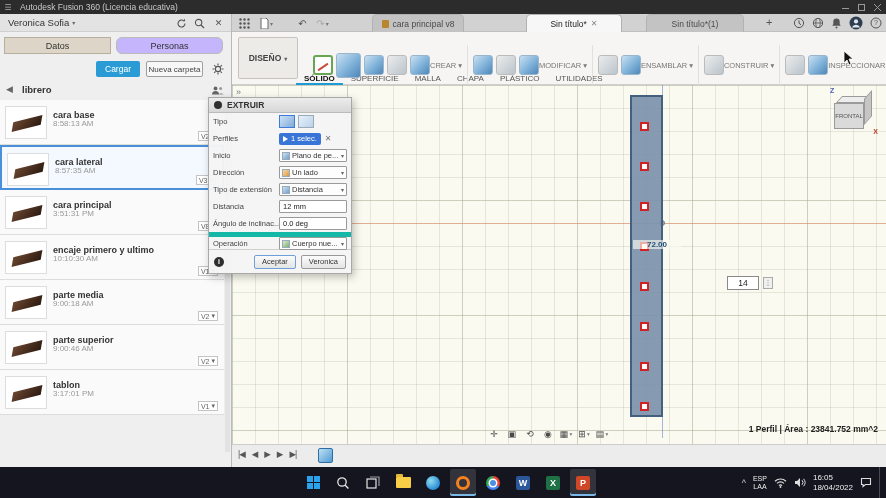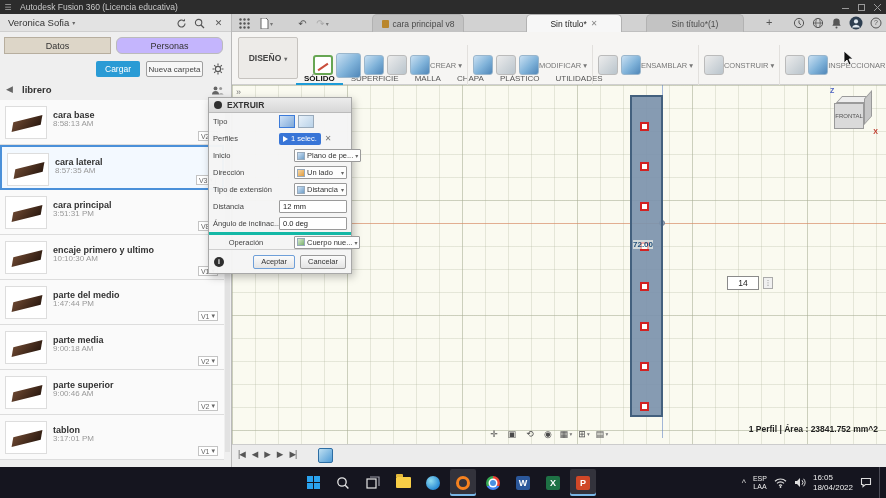--- a/index.html
+++ b/index.html
@@ -77,21 +77,21 @@
       linear-gradient(rgba(175,180,155,.28) 1px,transparent 1px),
       linear-gradient(90deg,rgba(175,180,155,.28) 1px,transparent 1px),
       linear-gradient(rgba(150,155,130,.35) 1px,transparent 1px),
       linear-gradient(90deg,rgba(150,155,130,.35) 1px,transparent 1px);
     background-size:23px 23px,23px 23px,115px 115px,115px 115px;}
   .axis-h{position:absolute;left:0;top:138px;width:100%;height:1px;background:rgba(224,128,88,.55);}
   .vline{position:absolute;left:430px;top:0;width:1px;height:353px;background:rgba(90,125,195,.55);}
   .origin-dot{position:absolute;left:427px;top:135px;width:6px;height:6px;border-radius:50%;background:#9aa7b8;border:1px solid #6d7c90;}
   .profile{position:absolute;left:398px;top:10px;width:33px;height:322px;background:rgba(124,146,172,.92);border:2px solid #43607e;}
   .hole{position:absolute;left:408px;width:9px;height:9px;background:#fff;border:2px solid #d32222;}
-  .measure{position:absolute;left:401px;top:155px;font-size:8px;font-weight:bold;color:#1f4e79;background:rgba(250,250,240,.65);padding:0 0;}
+  .measure{position:absolute;left:401px;top:155px;font-size:8px;font-weight:bold;color:#1f4e79;background:rgba(250,250,240,.65);padding:0 14px;}
   .dim-box{position:absolute;left:495px;top:191px;width:32px;height:14px;background:#fff;border:1px solid #8a8a8a;font-size:8.5px;color:#222;display:flex;align-items:center;justify-content:center;}
   .dim-handle{position:absolute;left:531px;top:192px;width:10px;height:12px;background:#f0f0f0;border:1px solid #aaa;font-size:7px;color:#666;display:flex;align-items:center;justify-content:center;}
   .collapse{position:absolute;left:4px;top:2px;font-size:9px;color:#777;}
   .viewcube{position:absolute;right:6px;top:2px;width:54px;height:50px;}
   .vc-front{position:absolute;left:8px;top:16px;width:30px;height:26px;background:#dadada;border:1px solid #9a9a9a;display:flex;align-items:center;justify-content:center;font-size:6px;color:#555;}
   .vc-top{position:absolute;left:13px;top:9px;width:30px;height:7px;background:#ededed;border:1px solid #9a9a9a;transform:skewX(-42deg);}
   .vc-side{position:absolute;left:38px;top:12px;width:8px;height:26px;background:#c6c6c6;border:1px solid #9a9a9a;transform:skewY(-48deg);transform-origin:top left;}
   .vc-z{position:absolute;left:4px;top:0;font-size:7px;color:#4a5fc0;font-weight:bold;}
   .vc-x{position:absolute;right:2px;bottom:2px;font-size:7px;color:#c0392b;font-weight:bold;}
   .navbar{position:absolute;left:255px;bottom:3px;height:15px;display:flex;gap:4px;align-items:center;}
@@ -99,22 +99,22 @@
   .nv .c{font-size:5.5px;color:#777;margin-left:1px;}
   .cstatus{position:absolute;right:8px;bottom:10px;font-size:8.5px;font-weight:bold;color:#222;}
 
   
   .dialog{position:absolute;left:208px;top:97px;width:144px;background:rgba(245,245,245,.97);border:1px solid #a8a8a8;box-shadow:2px 3px 8px rgba(0,0,0,.25);z-index:50;}
   .dlg-hd{height:15px;background:linear-gradient(#ececec,#d7d7d7);border-bottom:1px solid #bbb;display:flex;align-items:center;gap:5px;padding:0 5px;}
   .dlg-hd .ico{width:8px;height:8px;border-radius:50%;background:#2f2f2f;}
   .dlg-hd .t{font-size:8.5px;font-weight:bold;color:#333;}
   .drow{display:grid;grid-template-columns:66px 1fr;align-items:center;height:17px;padding:0 4px;}
   .drow .lb{font-size:7.5px;color:#444;white-space:nowrap;overflow:hidden;}
-  .drow.div{border-top:3px solid #14b8a6;text-align:center;}
-  .sel-box{height:13px;background:#fdfdfd;border:1px solid #9a9a9a;display:flex;align-items:center;font-size:7.5px;color:#333;padding:0 2px;gap:2px;border-radius:1px;margin-left:15px;}
+  .drow.div{border-top:5px solid #14b8a6;}
+  .sel-box{height:13px;background:#fdfdfd;border:1px solid #9a9a9a;display:flex;align-items:center;font-size:7.5px;color:#333;padding:0 2px;gap:2px;border-radius:1px;}
   .sel-box .sic{width:8px;height:8px;background:linear-gradient(135deg,#cfe2f5,#6f9fc8);border:1px solid #9ab;flex:none;}
   .sel-box .tx{flex:1;white-space:nowrap;overflow:hidden;}
   .sel-box .cr{font-size:6px;color:#666;}
   .in-box{height:13px;background:#fff;border:1px solid #9a9a9a;font-size:7.5px;color:#222;display:flex;align-items:center;padding:0 3px;border-radius:1px;}
   .chip-row{display:flex;align-items:center;gap:4px;}
   .chip{height:12px;background:#3875d7;border-radius:2px;color:#fff;font-size:7.5px;display:flex;align-items:center;gap:3px;padding:0 4px;}
   .chip .arr{width:0;height:0;border-top:3px solid transparent;border-bottom:3px solid transparent;border-left:5px solid #fff;}
   .chip-x{font-size:8px;color:#777;}
   .tipo-ics{display:flex;gap:3px;}
   .tipo-ic{width:16px;height:13px;border:1px solid #9ab;background:linear-gradient(135deg,#e8f1fa,#b9d2e8);}
@@ -327,29 +327,20 @@
         <span class="thumb"></span>
         <span class="nm">encaje primero y ultimo</span>
         <span class="tm">10:10:30 AM</span>
         <span class="ver">
             <span>V1</span>
             <span>▾</span>
           </span>
       </div>
       <div class="pitem">
         <span class="thumb"></span>
-        <span class="nm">parte del medio</span>
-        <span class="tm">1:47:44 PM</span>
-        <span class="ver">
-            <span>V1</span>
-            <span>▾</span>
-          </span>
-      </div>
-      <div class="pitem">
-        <span class="thumb"></span>
         <span class="nm">parte media</span>
         <span class="tm">9:00:18 AM</span>
         <span class="ver">
             <span>V2</span>
             <span>▾</span>
           </span>
       </div>
       <div class="pitem">
         <span class="thumb"></span>
         <span class="nm">parte superior</span>
@@ -562,21 +553,21 @@
       <span class="sel-box">
           <span class="sic" style="background:linear-gradient(135deg,#d8ecd2,#7ab06a)"></span>
           <span class="tx">Cuerpo nue...</span>
           <span class="cr">▾</span>
         </span>
     </div>
     <div class="dlg-ft">
       <span class="info-i">i</span>
       <span class="dlg-btns">
         <span class="dbtn ok">Aceptar</span>
-        <span class="dbtn">Cancelar</span>
+        <span class="dbtn">Veronica</span>
       </span>
     </div>
   </div>
 
   <div class="timeline">
     <span class="tctl">
       <span>|◀</span>
       <span>◀</span>
       <span>▶</span>
       <span>▶</span>

